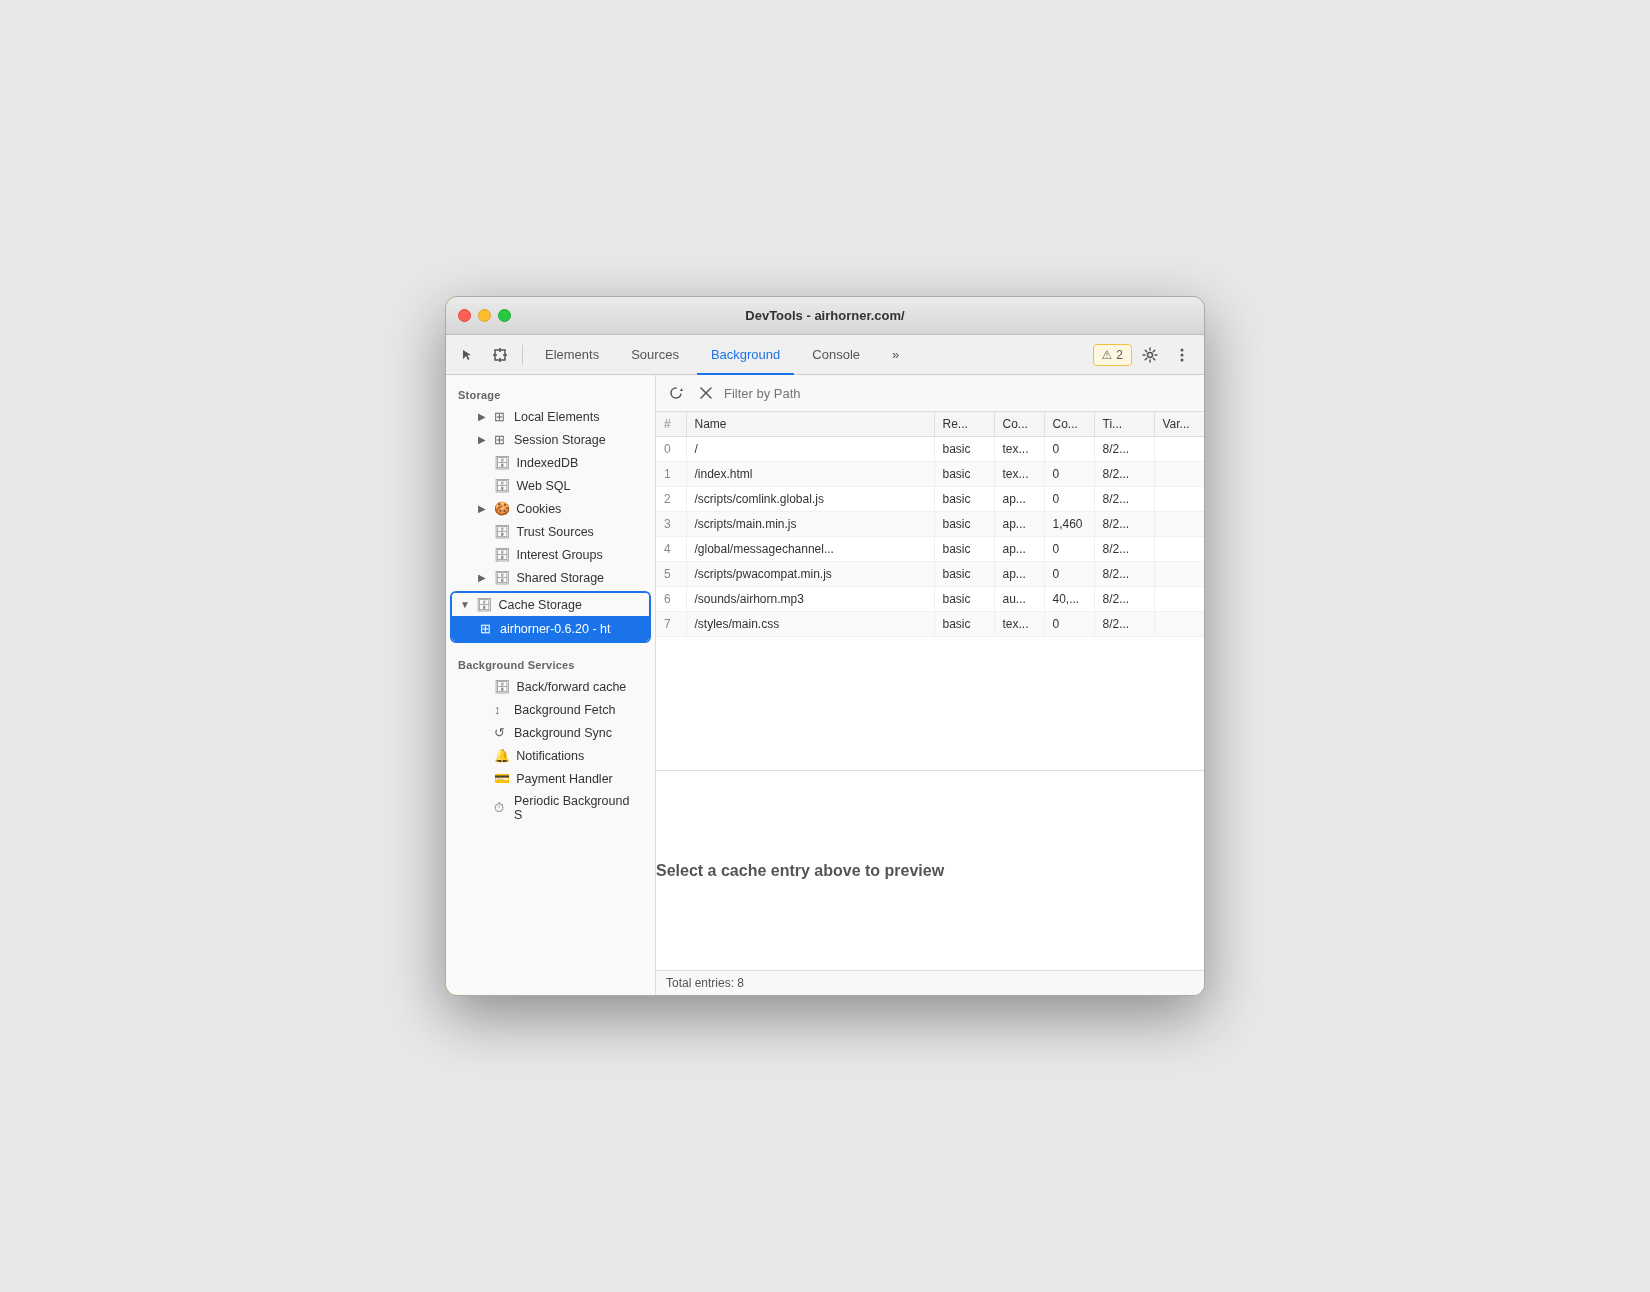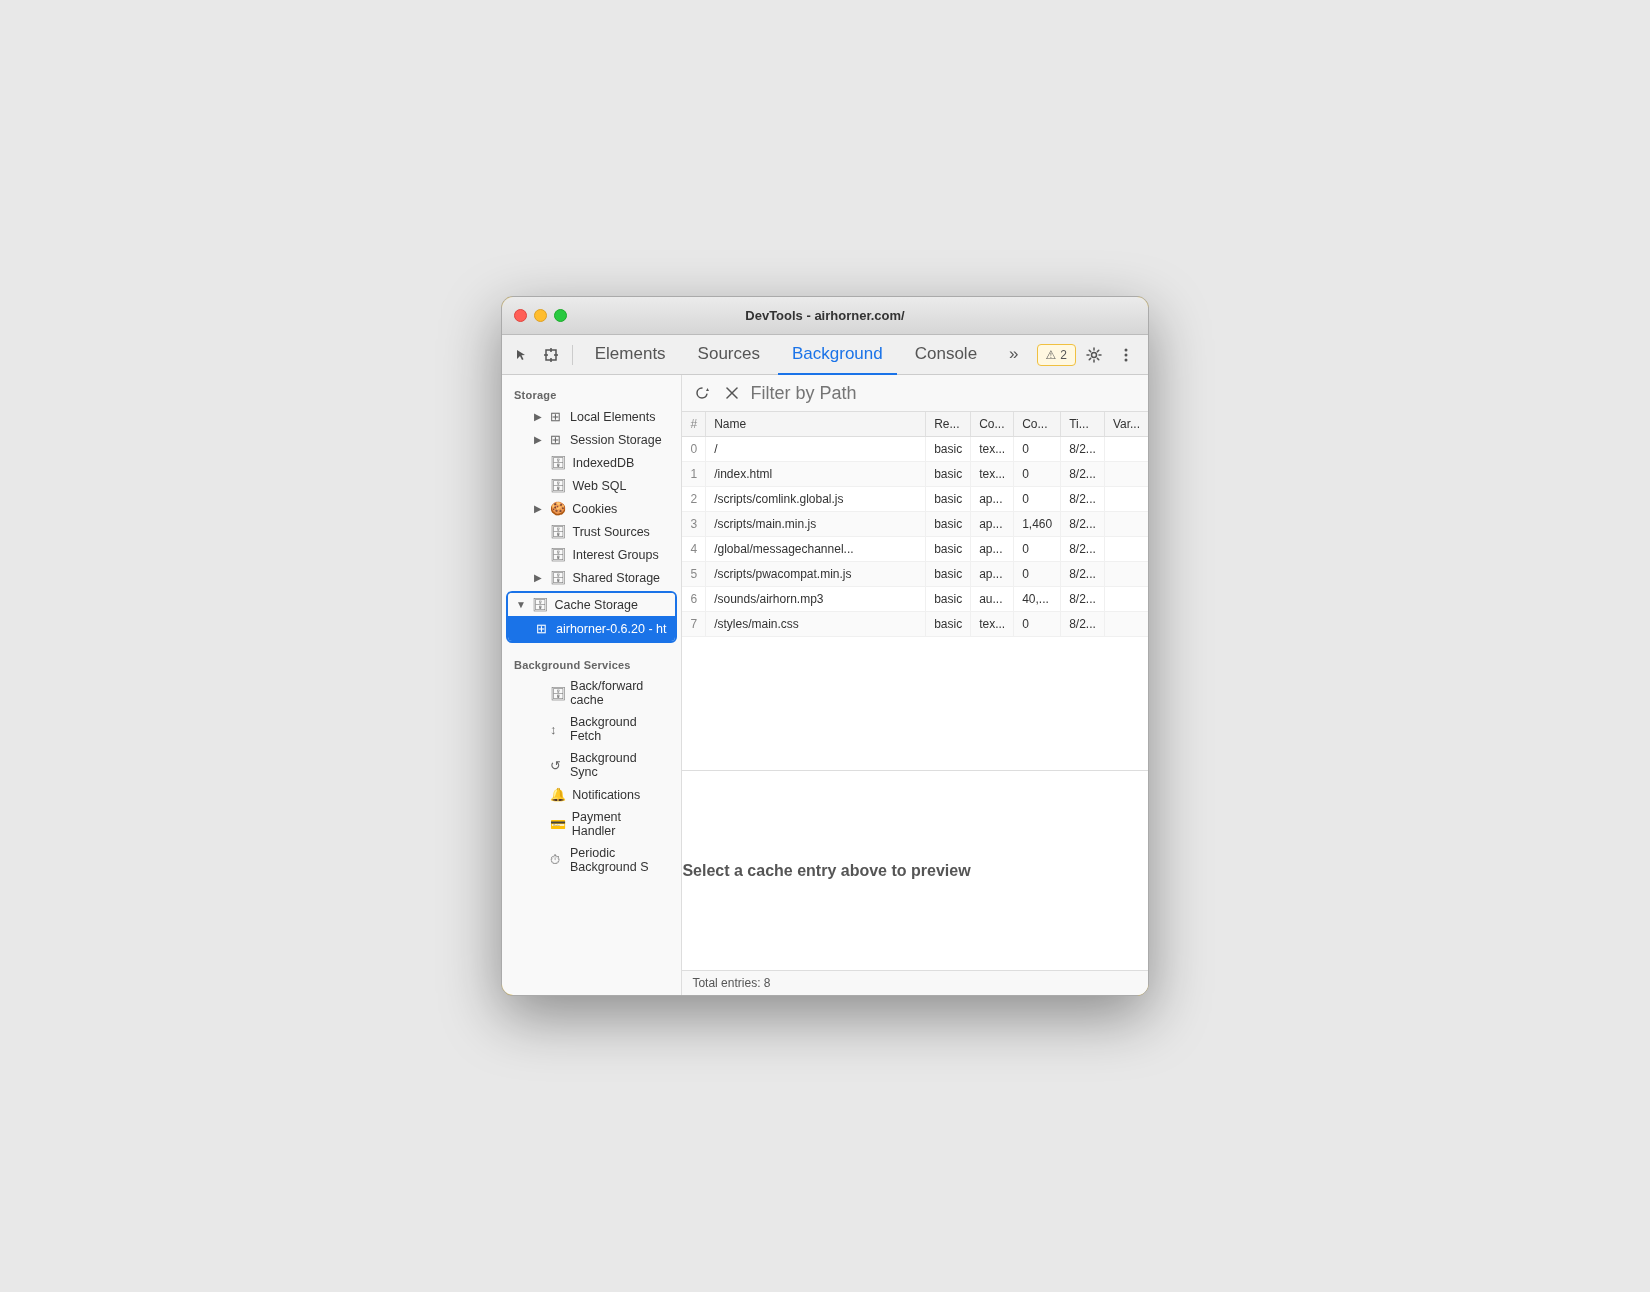--- a/index.html
+++ b/index.html
@@ -5,21 +5,21 @@
     * { box-sizing: border-box; margin: 0; padding: 0; }
     body {
       background: #e8e8e8;
       display: flex;
       justify-content: center;
       align-items: center;
       min-height: 100vh;
       font-family: -apple-system, BlinkMacSystemFont, 'Helvetica Neue', Arial, sans-serif;
     }
     .window {
-      width: 648px;
+      width: 760px;
       background: #eab308;
       border-radius: 12px;
       box-shadow: 0 20px 60px rgba(0,0,0,0.4);
       overflow: hidden;
       border: 1px solid #aaa;
     }
     .title-bar {
       background: linear-gradient(180deg, #ebebeb 0%, #d6d6d6 100%);
       height: 38px;
       display: flex;
@@ -76,21 +76,21 @@
       width: 1px;
       height: 20px;
       background: #ccc;
       margin: 0 4px;
     }
     .toolbar-tab {
       padding: 12px 14px;
       height: 40px;
       display: flex;
       align-items: center;
-      font-size: 17px;
+      font-size: 13px;
       color: #555;
       cursor: pointer;
       border-bottom: 2px solid transparent;
       margin-bottom: -1px;
     }
     .toolbar-tab.active {
       color: #1a73e8;
       border-bottom: 2px solid #1a73e8;
       font-weight: 500;
     }
@@ -201,21 +201,21 @@
       align-items: center;
       justify-content: center;
       color: #555;
       font-size: 13px;
       border-radius: 3px;
     }
     .filter-input {
       flex: 1;
       border: none;
       background: none;
-      font-size: 18px;
+      font-size: 13px;
       color: #333;
       outline: none;
     }
     .data-table {
       flex: 1;
       overflow-y: auto;
       font-size: 12.5px;
     }
     table {
       width: 100%;

